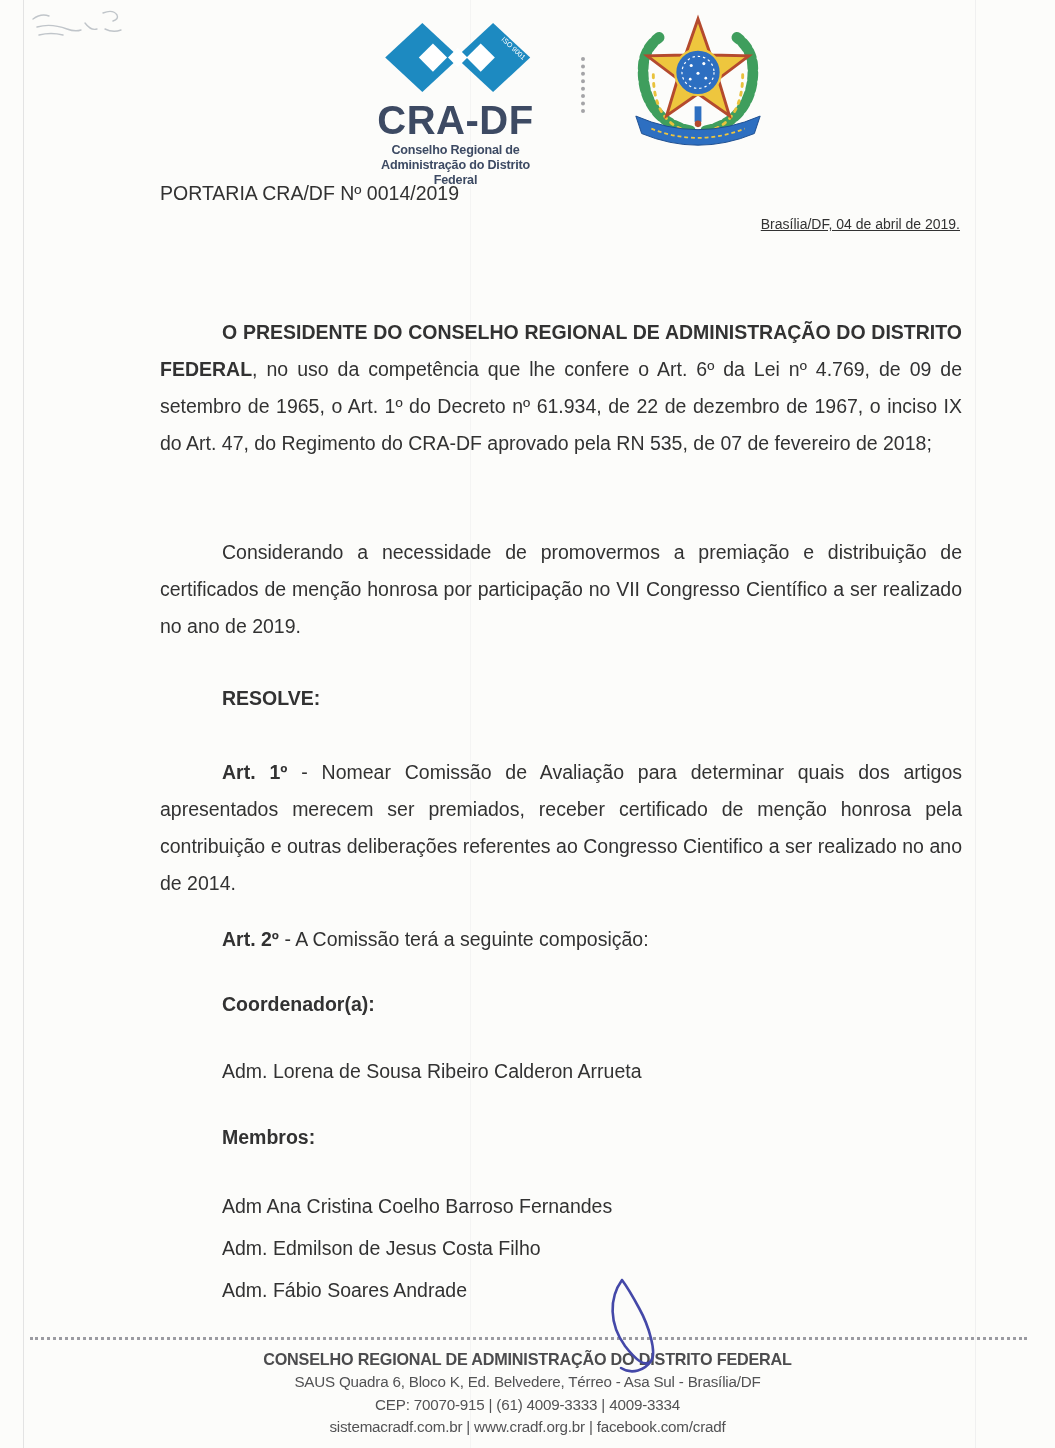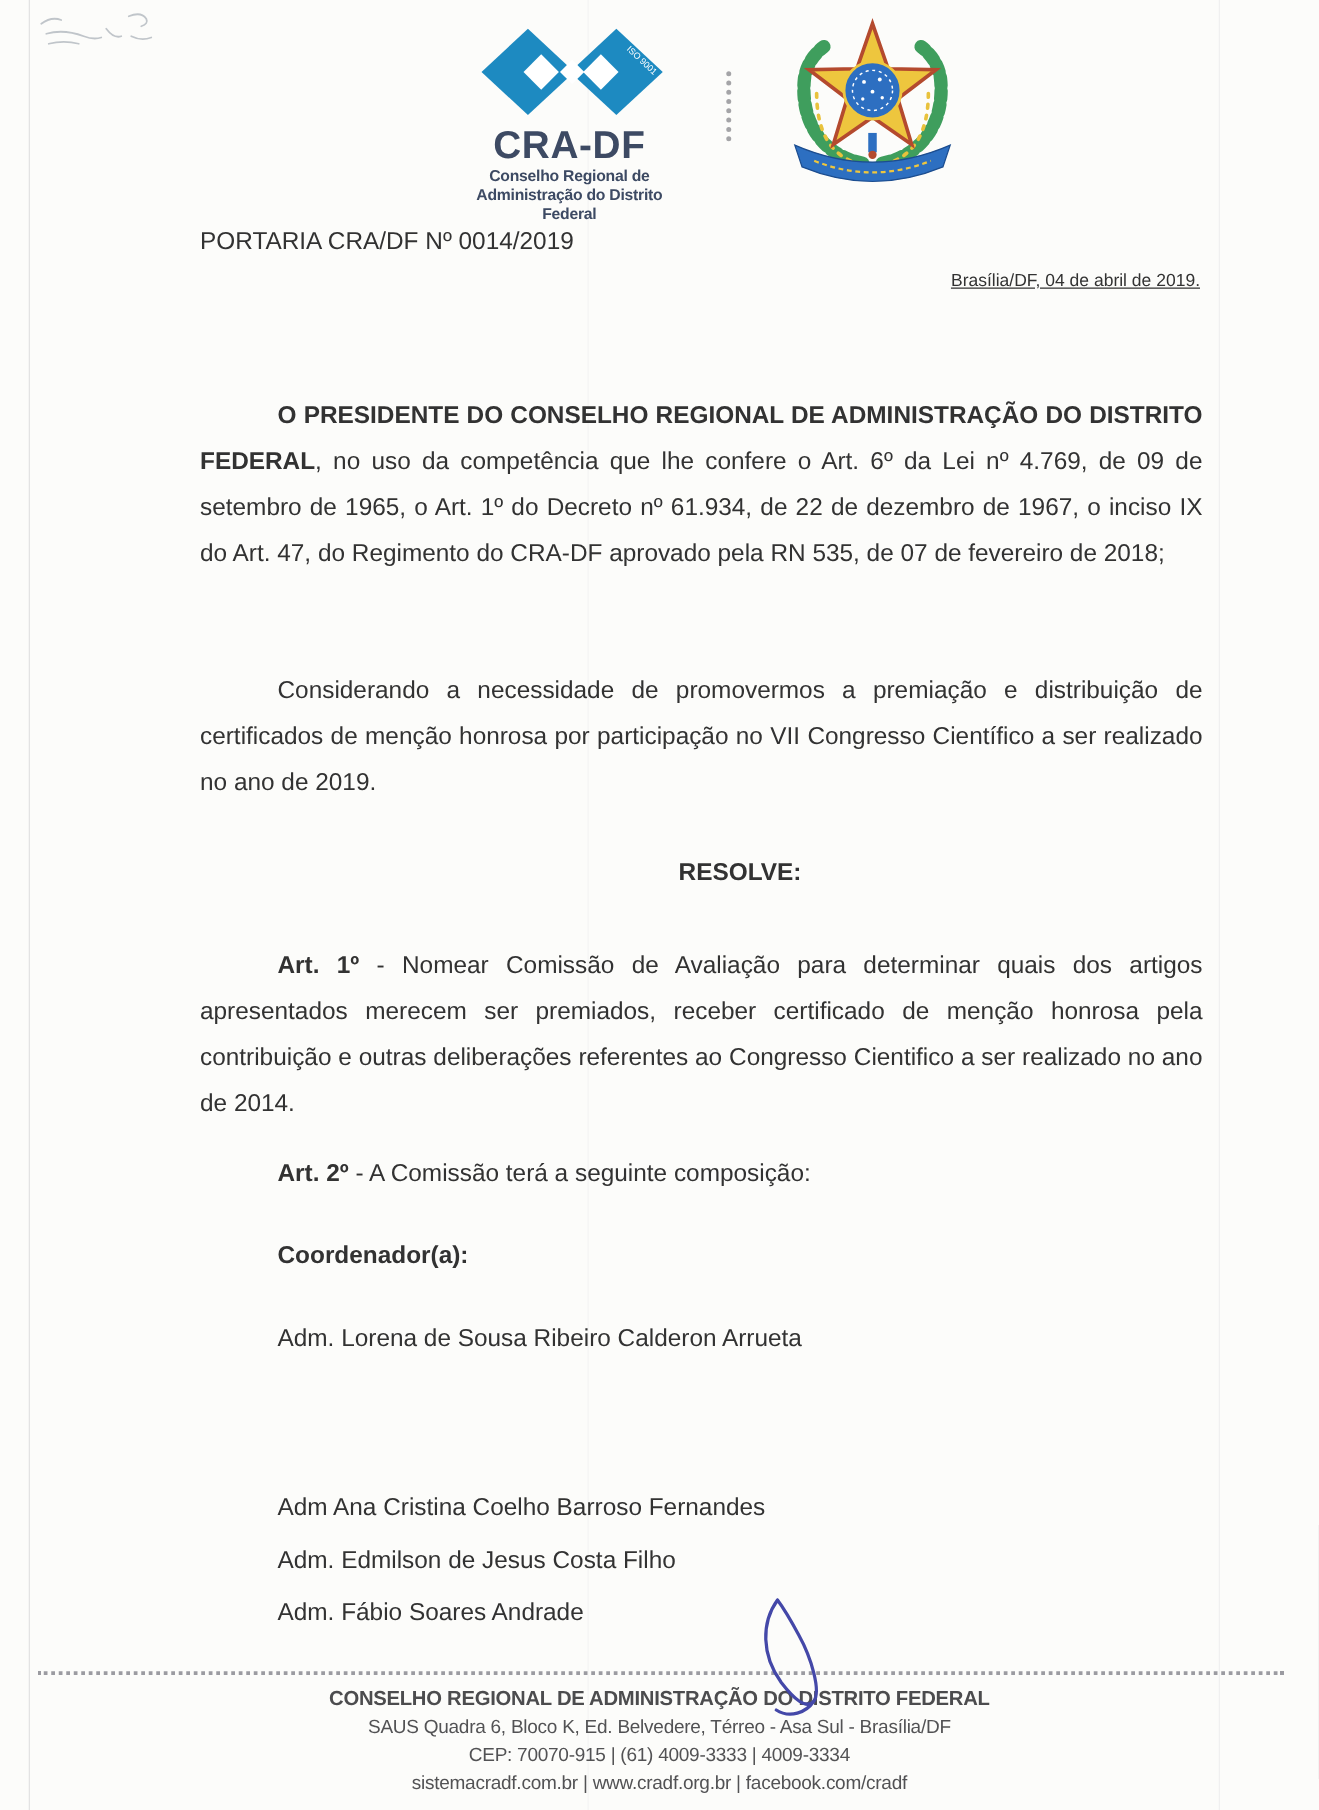--- a/index.html
+++ b/index.html
@@ -16,21 +16,21 @@
   .scanline{position:absolute;top:0;bottom:0;width:1px;pointer-events:none;}
   .scanline.a{left:23px;background:rgba(80,80,95,0.14);}
   .scanline.b{left:470px;background:rgba(90,90,110,0.05);}
   .scanline.c{left:975px;background:rgba(90,90,110,0.07);}
   .scribble{position:absolute;left:25px;top:5px;opacity:.55;}
 
   
   .logo-block{position:absolute;left:363px;top:16px;width:185px;text-align:center;}
   .logo-mark{display:block;margin:0 auto;}
   .logo-title{
-    font-size:31px;font-weight:bold;letter-spacing:.5px;
+    font-size:40px;font-weight:bold;letter-spacing:.5px;
     color:var(--logo-navy,#3d4a63);margin-top:-2px;
   }
   .logo-sub{
     font-size:12.6px;font-weight:bold;line-height:15px;
     color:var(--logo-navy,#3d4a63);letter-spacing:-0.2px;
   }
   .header-dots{
     position:absolute;left:581px;top:57px;height:56px;width:0;
     border-left:4px dotted #8f8f93;opacity:.8;
   }
@@ -42,21 +42,21 @@
   .para,.label,.name,.resolve{
     position:absolute;left:160px;width:802px;margin:0;
     font-size:19.5px;line-height:37px;
   }
   .para{text-align:justify;text-indent:62px;}
   .b{font-weight:bold;}
   .label,.resolve{padding-left:62px;width:740px;}
   .name{padding-left:62px;width:740px;}
   .p1{top:314px;}
   .p2{top:534px;}
-  .resolve{top:680px;text-align:center;}
+  .resolve{top:680px;}
   .p3{top:754px;}
   .p4{top:921px;}
   .coordenador{top:986px;}
   .lorena{top:1053px;}
   .membros{top:1119px;}
   .ana{top:1188px;}
   .edmilson{top:1230px;}
   .fabio{top:1272px;}
 
   .signature{position:absolute;left:585px;top:1258px;z-index:5;}
@@ -139,20 +139,21 @@
 
   <div class="resolve b">RESOLVE:</div>
 
   <p class="para p3"><span class="b">Art. 1º</span><span> - Nomear Comissão de Avaliação para determinar quais dos artigos apresentados merecem ser premiados, receber certificado de menção honrosa pela contribuição e outras deliberações referentes ao Congresso Cientifico a ser realizado no ano de 2014.</span></p>
 
   <p class="para p4"><span class="b">Art. 2º</span><span> - A Comissão terá a seguinte composição:</span></p>
 
   <div class="label b coordenador">Coordenador(a):</div>
   <div class="name lorena">Adm. Lorena de Sousa Ribeiro Calderon Arrueta</div>
 
+  <div class="label b membros">Membros:</div>
   <div class="name ana">Adm Ana Cristina Coelho Barroso Fernandes</div>
   <div class="name fabio">Adm. Fábio Soares Andrade</div>
   <div class="name edmilson">Adm. Edmilson de Jesus Costa Filho</div>
 
   <svg class="signature" width="115" height="125" viewBox="0 0 115 125">
     <g fill="none" style="stroke:var(--pen-blue,#4448a8)" stroke-width="2.6" stroke-linecap="round">
       <path d="M37,22 C24,40 24,66 40,88 C50,101 60,110 66,103 C72,95 64,68 54,50 C47,37 40,26 37,22"></path>
       <path d="M66,103 C60,112 47,117 36,110"></path>
     </g>
   </svg>

